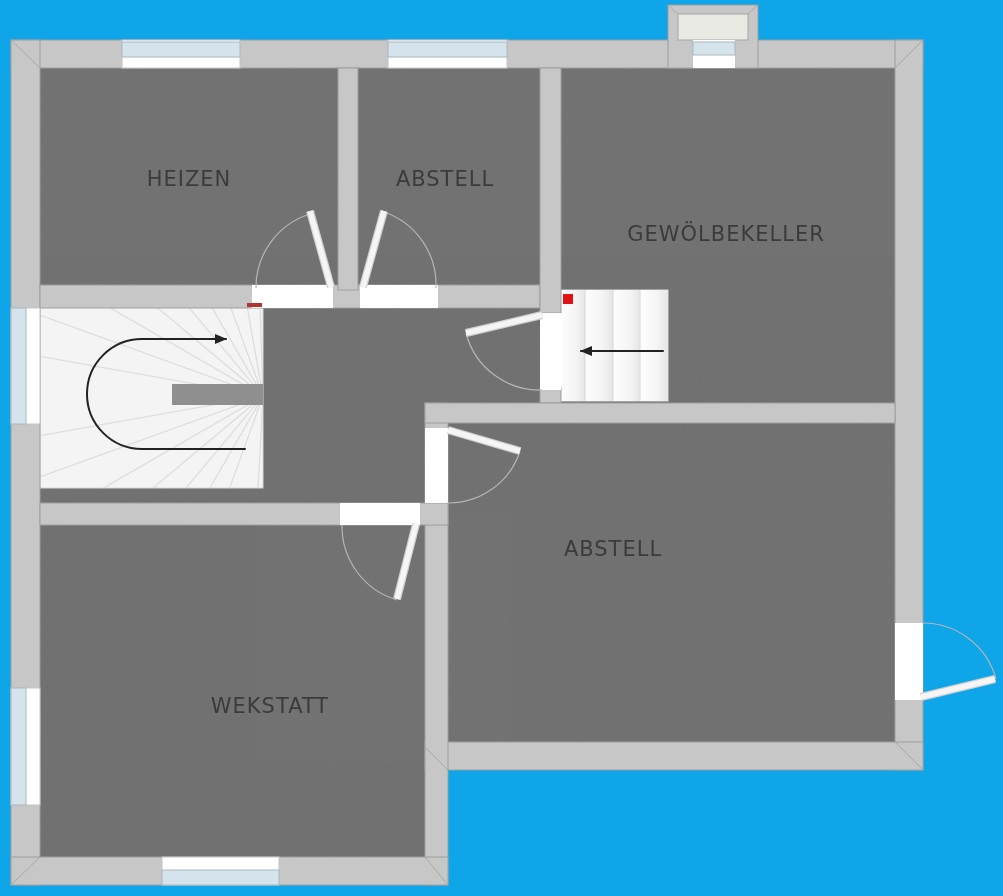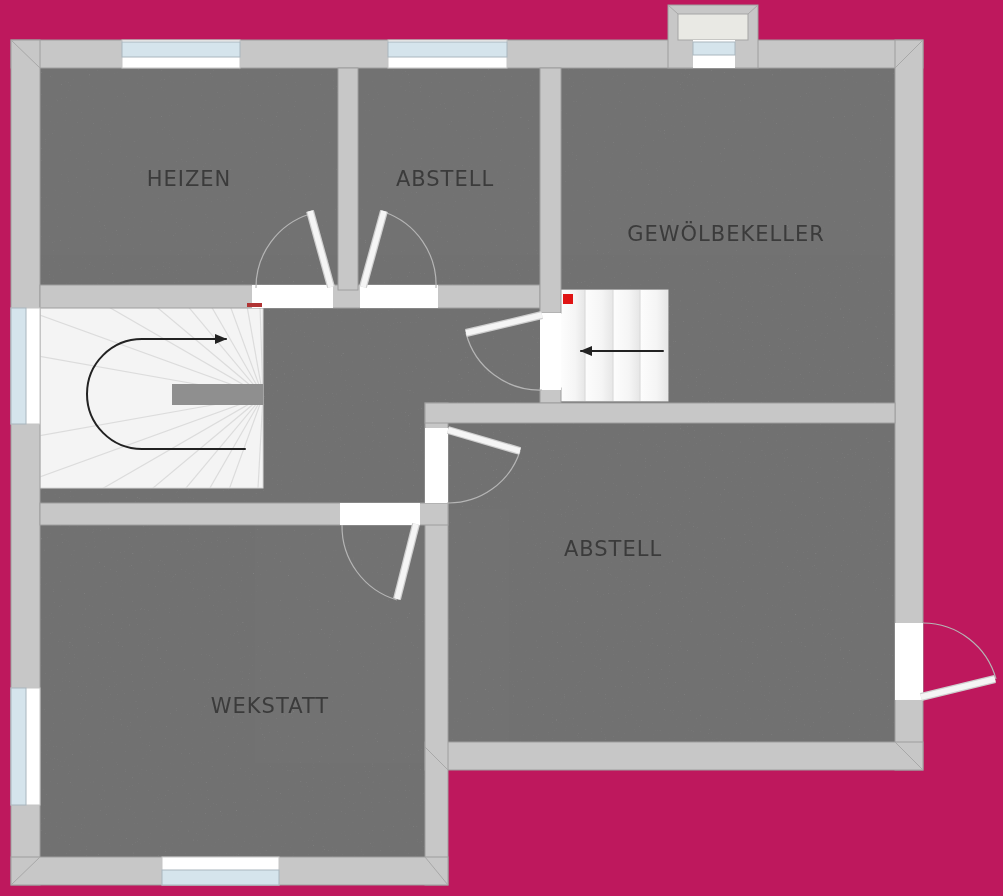--- a/index.html
+++ b/index.html
@@ -1,16 +1,16 @@
 <!DOCTYPE html>
 <html><head>
 <meta charset="utf-8">
 <style>
   html,body{margin:0;padding:0;background:#ffffff;}
-  .plan-wrap{width:1003px;height:896px;position:relative;background:#be185d;overflow:hidden;}
+  .plan-wrap{width:1003px;height:896px;position:relative;background:#0ea5e9;overflow:hidden;}
   svg{display:block;}
   text.room-label{
     font-family:"DejaVu Sans","Liberation Sans",sans-serif;
     font-size:21px;
     letter-spacing:1px;
     text-anchor:middle;
   }
   .wallrect{stroke-width:1;}
   .glass{stroke:#a9b6be;stroke-width:1;}
   .winframe{fill:#ffffff;stroke:#c5c5c5;stroke-width:1;}

